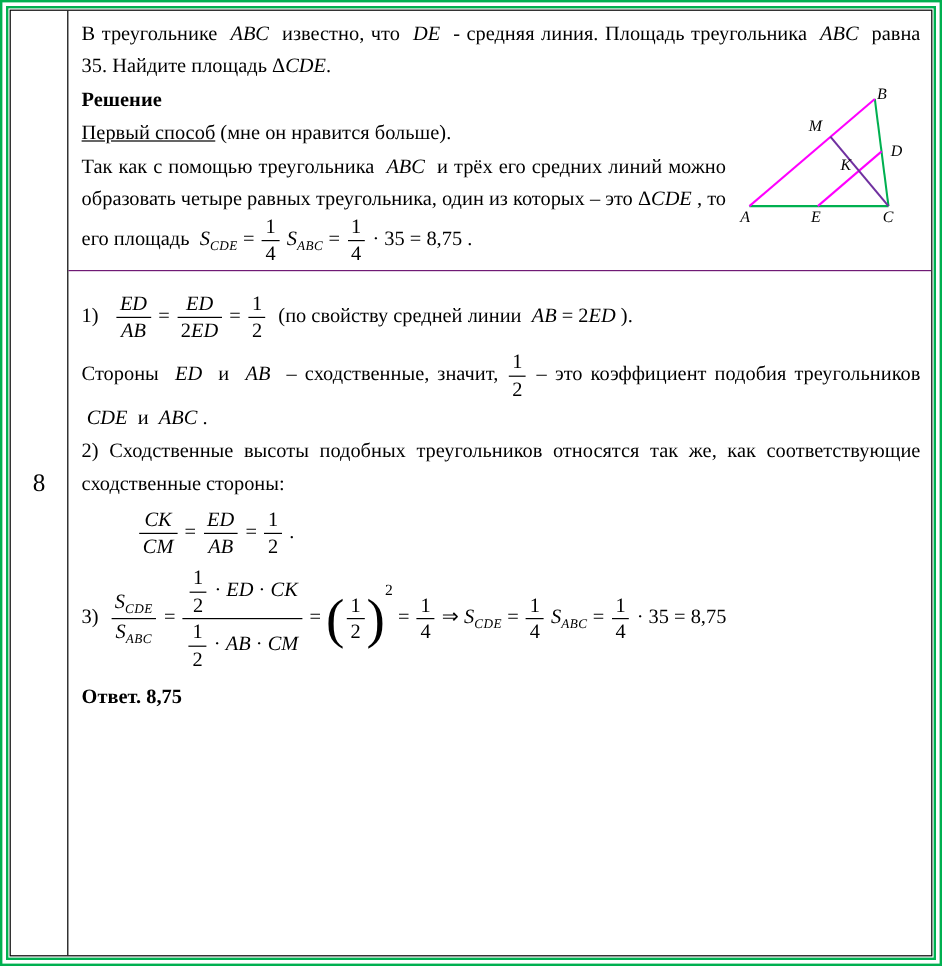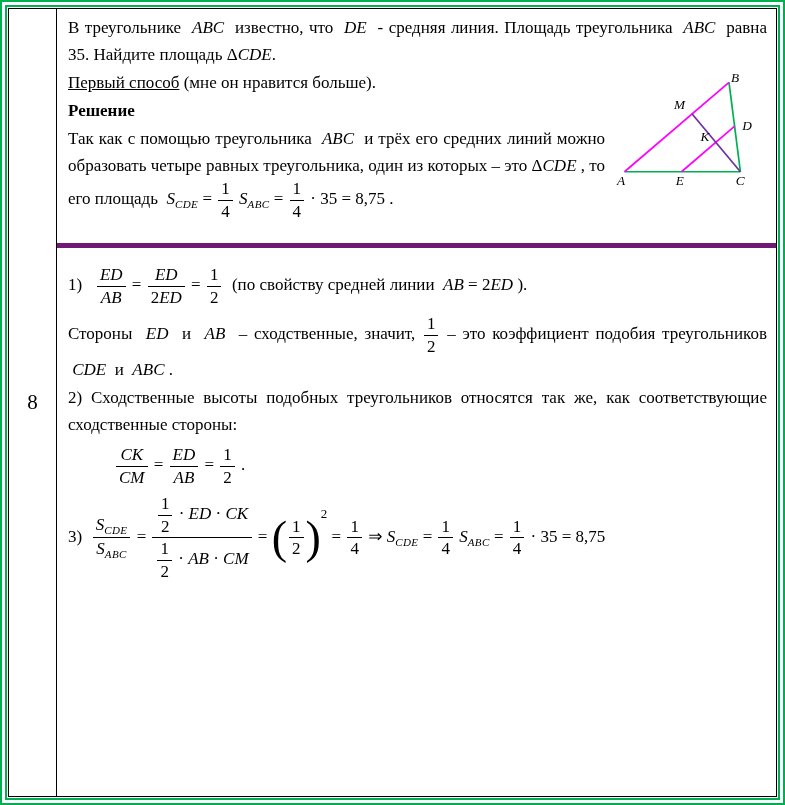--- a/index.html
+++ b/index.html
@@ -1,20 +1,20 @@
 <!DOCTYPE html>
 <html><head>
 <meta charset="utf-8">
 <style>
   html,body{margin:0;padding:0;background:#ffffff;}
   body{font-family:"Liberation Serif", serif; font-size:17px; color:#000;}
   .page{width:785px;height:805px;box-sizing:border-box;border:7px double #00B050;background:#fff;padding:1px;}
   .ptable{width:100%;height:100%;box-sizing:border-box;border:1px solid #000;display:grid;grid-template-columns:48px 1fr;grid-template-rows:auto 1fr;}
   .cell-num{grid-column:1;grid-row:1/3;border-right:1px solid #000;display:flex;align-items:center;justify-content:center;font-size:21px;}
-  .cell-1{grid-column:2;grid-row:1;border-bottom:5px solid #701a75;padding:5px 9px 21px 11px;overflow:hidden;}
+  .cell-1{grid-column:2;grid-row:1;border-bottom:1px solid #701a75;padding:5px 9px 3px 11px;overflow:hidden;}
   .cell-2{grid-column:2;grid-row:2;padding:10px 9px 4px 11px;overflow:hidden;}
   p{margin:0 0 1px 0;line-height:27px;text-align:justify;}
   p.nojust{text-align:left;}
   p.formula{line-height:1.25;text-align:left;margin:7px 0 7px 0;}
   p.indented{margin-left:46px;}
   p.answer{margin-top:6px;text-align:left;}
   .figurebox{float:right;width:152px;height:116px;margin:2px 0 -10px 10px;}
   .seg-i{font-style:italic;}
   .seg-b{font-weight:bold;}
   .seg-u{text-decoration:underline;}
@@ -47,27 +47,28 @@
             <line x1="132" y1="106" x2="81" y2="45" stroke="#7030A0" stroke-width="1.8"></line>
             <text x="2" y="120" class="fig-label">A</text>
             <text x="122" y="12" class="fig-label">B</text>
             <text x="127" y="120" class="fig-label">C</text>
             <text x="64" y="120" class="fig-label">E</text>
             <text x="134" y="62" class="fig-label">D</text>
             <text x="62" y="40" class="fig-label">M</text>
             <text x="90" y="74" class="fig-label">K</text>
           </svg>
       </div>
+      <p class="nojust"><span class="seg-b">Решение</span></p>
       <p class="nojust"><span class="seg-u">Первый способ</span><span> (мне он нравится больше).</span></p>
-      <p class="nojust"><span class="seg-b">Решение</span></p>
       <p><span>Так как с помощью треугольника &nbsp;</span><span class="seg-i">ABC</span><span>&nbsp; и трёх его средних линий можно образовать четыре равных треугольника, один из которых – это Δ</span><span class="seg-i">CDE</span><span>&nbsp;, то его площадь &nbsp;</span><span class="seg-i">S</span><span class="seg-isub">CDE</span><span>&nbsp;=&nbsp;</span><span class="frac"><span class="num"><span>1</span></span><span class="den"><span>4</span></span></span><span>&nbsp;</span><span class="seg-i">S</span><span class="seg-isub">ABC</span><span>&nbsp;=&nbsp;</span><span class="frac"><span class="num"><span>1</span></span><span class="den"><span>4</span></span></span><span>&nbsp;· 35 = 8,75&nbsp;.</span></p>
     </div>
 
     <div class="cell-2">
       <p class="formula"><span>1)&nbsp;&nbsp;&nbsp;</span><span class="frac"><span class="num"><span class="seg-i">ED</span></span><span class="den"><span class="seg-i">AB</span></span></span><span>&nbsp;=&nbsp;</span><span class="frac"><span class="num"><span class="seg-i">ED</span></span><span class="den"><span>2</span><span class="seg-i">ED</span></span></span><span>&nbsp;=&nbsp;</span><span class="frac"><span class="num"><span>1</span></span><span class="den"><span>2</span></span></span><span>&nbsp;&nbsp;(по свойству средней линии &nbsp;</span><span class="seg-i">AB</span><span>&nbsp;= 2</span><span class="seg-i">ED</span><span>&nbsp;).</span></p>
       <p><span>Стороны &nbsp;</span><span class="seg-i">ED</span><span>&nbsp; и &nbsp;</span><span class="seg-i">AB</span><span>&nbsp; – сходственные, значит, </span><span class="frac"><span class="num"><span>1</span></span><span class="den"><span>2</span></span></span><span> – это коэффициент подобия треугольников &nbsp;</span><span class="seg-i">CDE</span><span>&nbsp; и &nbsp;</span><span class="seg-i">ABC</span><span>&nbsp;.</span></p>
       <p><span>2) Сходственные высоты подобных треугольников относятся так же, как соответствующие сходственные стороны:</span></p>
       <p class="formula indented"><span class="frac"><span class="num"><span class="seg-i">CK</span></span><span class="den"><span class="seg-i">CM</span></span></span><span>&nbsp;=&nbsp;</span><span class="frac"><span class="num"><span class="seg-i">ED</span></span><span class="den"><span class="seg-i">AB</span></span></span><span>&nbsp;=&nbsp;</span><span class="frac"><span class="num"><span>1</span></span><span class="den"><span>2</span></span></span><span>&nbsp;.</span></p>
       <p class="formula"><span>3)&nbsp;&nbsp;</span><span class="frac"><span class="num"><span class="seg-i">S</span><span class="seg-isub">CDE</span></span><span class="den"><span class="seg-i">S</span><span class="seg-isub">ABC</span></span></span><span>&nbsp;=&nbsp;</span><span class="frac"><span class="num"><span class="frac"><span class="num"><span>1</span></span><span class="den"><span>2</span></span></span><span>&nbsp;·&nbsp;</span><span class="seg-i">ED</span><span>&nbsp;·&nbsp;</span><span class="seg-i">CK</span></span><span class="den"><span class="frac"><span class="num"><span>1</span></span><span class="den"><span>2</span></span></span><span>&nbsp;·&nbsp;</span><span class="seg-i">AB</span><span>&nbsp;·&nbsp;</span><span class="seg-i">CM</span></span></span><span>&nbsp;=&nbsp;</span><span class="seg-bigp">(</span><span class="frac"><span class="num"><span>1</span></span><span class="den"><span>2</span></span></span><span class="seg-bigp">)</span><span class="seg-psup">2</span><span>&nbsp;=&nbsp;</span><span class="frac"><span class="num"><span>1</span></span><span class="den"><span>4</span></span></span><span>&nbsp;⇒&nbsp;</span><span class="seg-i">S</span><span class="seg-isub">CDE</span><span>&nbsp;=&nbsp;</span><span class="frac"><span class="num"><span>1</span></span><span class="den"><span>4</span></span></span><span>&nbsp;</span><span class="seg-i">S</span><span class="seg-isub">ABC</span><span>&nbsp;=&nbsp;</span><span class="frac"><span class="num"><span>1</span></span><span class="den"><span>4</span></span></span><span>&nbsp;· 35 = 8,75</span></p>
+      <p class="answer"><span class="seg-b">Ответ. 8,75</span></p>
     </div>
 
   </div>
 </div>
 
 </body></html>

